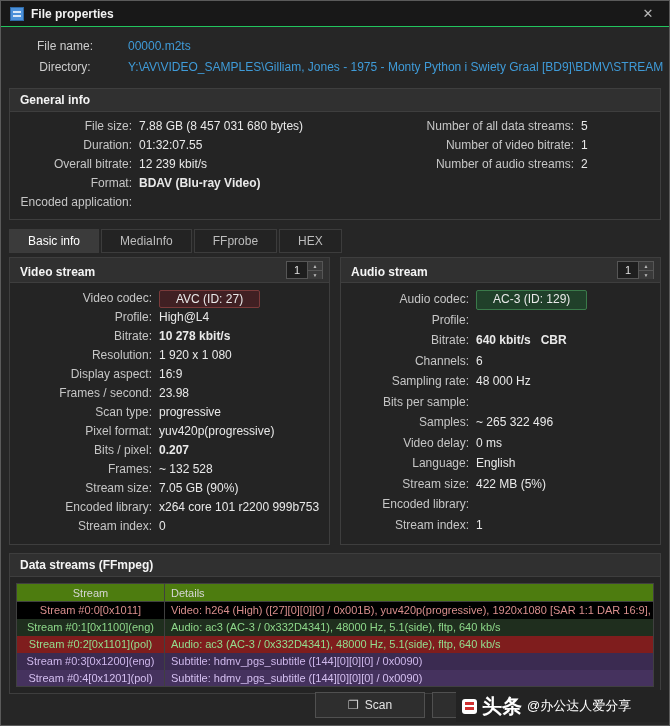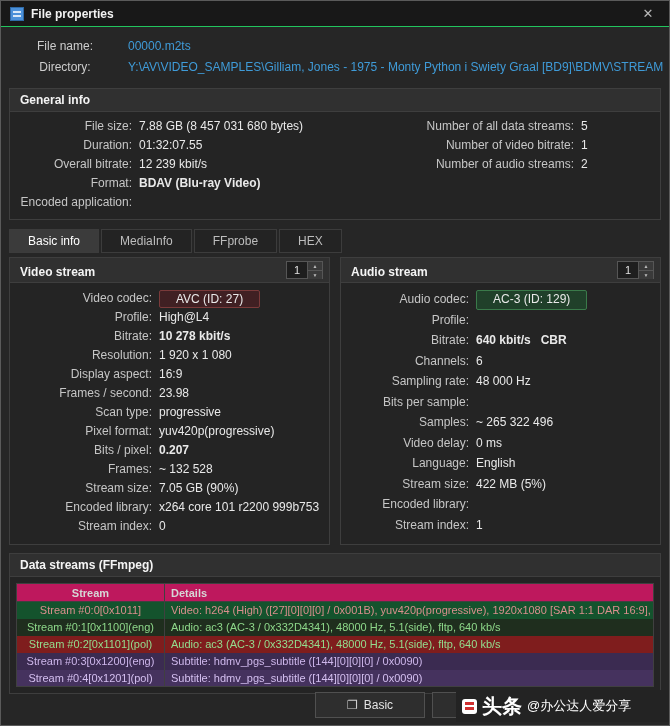--- a/index.html
+++ b/index.html
@@ -61,26 +61,26 @@
   .audio-body .lbl { width:128px; }
   .audio-body .prow { line-height:20.5px; }
   .codec { display:inline-block; padding:0 16px; border-radius:2px; line-height:16px; margin-top:1px; }
   .codec-video { color:#e08a8a; background:#402023; border:1px solid #7a3a3a; }
   .codec-audio { color:#8ed88a; background:#20402a; border:1px solid #3a7a4a; }
   .sfx { margin-left:10px; }
 
   
   .ds-body { padding:6px; }
   table.streams { width:100%; border-collapse:collapse; table-layout:fixed; font-size:11px; }
-  .streams th { background:#be185d; color:#d6d6d6; font-weight:bold; border:1px solid #404040; padding:2px 6px; height:18px; text-align:left;margin-top:47px; }
+  .streams th { background:#4d7c0f; color:#d6d6d6; font-weight:normal; border:1px solid #404040; padding:2px 6px; height:18px; text-align:left;margin-top:47px; }
   .streams th.c1 { width:148px; text-align:center; }
   .streams td { border-left:1px solid #404040; border-right:1px solid #404040; padding:1px 6px; height:17px; white-space:nowrap; overflow:hidden; }
   .streams td.c1 { text-align:center; }
   .streams tr:last-child td { border-bottom:1px solid #404040; }
-  tr.rv  td { background:#14532d; color:#d98f8d; }
+  tr.rv  td { background:#000000; color:#d98f8d; }
   tr.ra1 td { background:#1f2e1e; color:#8ed88a; }
   tr.ra2 td { background:#7f1d1d; color:#93dd8e;margin-left:34px; }
   tr.rs1 td { background:#3b2b51; color:#cdb6ea; }
   tr.rs2 td { background:#45325e; color:#d4bff0; }
 
   
   .buttons { position:absolute; left:0; right:9px; bottom:7px; display:flex; justify-content:flex-end; gap:7px; }
   .btn { height:26px; background:#2e2e2e; border:1px solid #505050; color:#e3e3e3; display:flex; align-items:center; justify-content:center; gap:6px; }
   .btn-copy { width:110px; }
   .btn-blank { width:228px; }
@@ -330,21 +330,21 @@
             <td>Subtitle: hdmv_pgs_subtitle ([144][0][0][0] / 0x0090)</td>
           </tr>
         </tbody>
       </table>
     </div>
   </div>
 
   <div class="buttons">
     <div class="btn btn-copy">
       <span class="copy-icon">❐</span>
-      <span>Basic</span>
+      <span>Scan</span>
     </div>
     <div class="btn btn-blank"></div>
   </div>
 
   <div class="watermark">
     <span class="wm-logo"></span>
     <span class="wm-brand">头条</span>
     <span class="wm-handle">@办公达人爱分享</span>
   </div>
 

